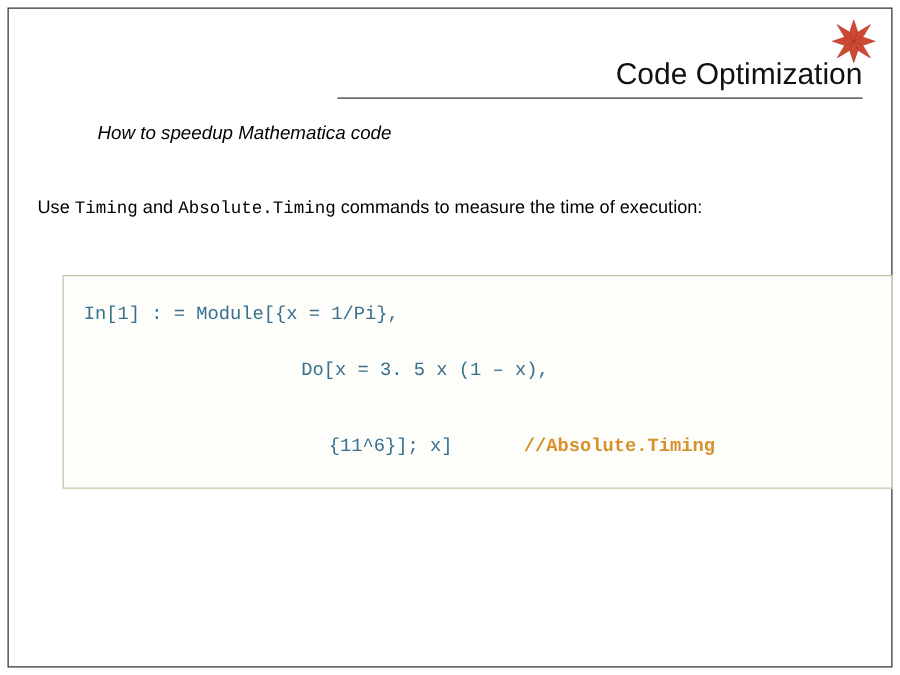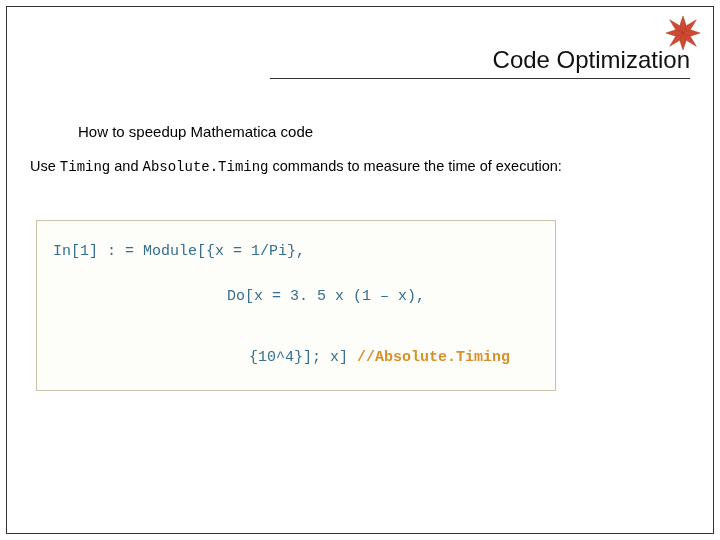--- a/index.html
+++ b/index.html
@@ -40,49 +40,49 @@
     border: none;
     border-top: 1px solid #333;
     margin-top: 4px;
     width: 420px;
     margin-left: auto;
   }
   .subtitle {
     position: absolute;
     top: 98px;
     left: 78px;
+    font-style: italic;
     font-size: 15px;
     color: #000;
-    margin-top: 25px;
   }
   .body-text {
     position: absolute;
     top: 158px;
     left: 30px;
     font-size: 14.5px;
     color: #000;
   }
   .mono { font-family: "Courier New", Courier, monospace; font-size: 14px; margin-top: 13px; }
   .code-box {
     position: absolute;
     top: 220px;
-    left: 36px;
-    width: 520px;
+    left: 50px;
+    width: 664px;
     padding: 20px 16px 22px 16px;
     border: 1px solid #c9c2a8;
     background: #fdfdf9;
     font-family: "Courier New", Courier, monospace;
     font-size: 15px;
     line-height: 1.4;
     color: #366f8f;
   }
   .code-line1 { margin-bottom: 24px; }
   .code-line2 { padding-left: 174px; margin-bottom: 40px; }
   .code-line3 { padding-left: 196px; }
-  .postfix { color: #d8902a; font-weight: bold; }
+  .postfix { color: #d8902a; font-weight: bold; margin-left: 48px; }
 </style>
 </head>
 <body>
 
 <div class="slide-frame"></div>
 
 <div class="logo">
   <svg viewBox="0 0 40 40" width="38" height="38">
     <g fill="#cf4a33" stroke="#a63420" stroke-width="0.5">
       <polygon points="20,2 24,14 20,20 16,14"></polygon>
@@ -105,15 +105,15 @@
 <div class="subtitle">How to speedup Mathematica code</div>
 
 <div class="body-text">
   <span>Use </span><span class="mono">Timing</span><span> and </span><span class="mono">Absolute.Timing</span><span> commands to measure the time of execution:</span>
 </div>
 
 <div class="code-box">
   <div class="code-line1">In[1] : = Module[{x = 1/Pi},</div>
   <div class="code-line2">Do[x = 3. 5 x (1 – x),</div>
   <div class="code-line3">
-    <span>{10^4}]; x] </span><span class="postfix">//Absolute.Timing</span>
+    <span>{11^6}]; x] </span><span class="postfix">//Absolute.Timing</span>
   </div>
 </div>
 
 </body></html>

